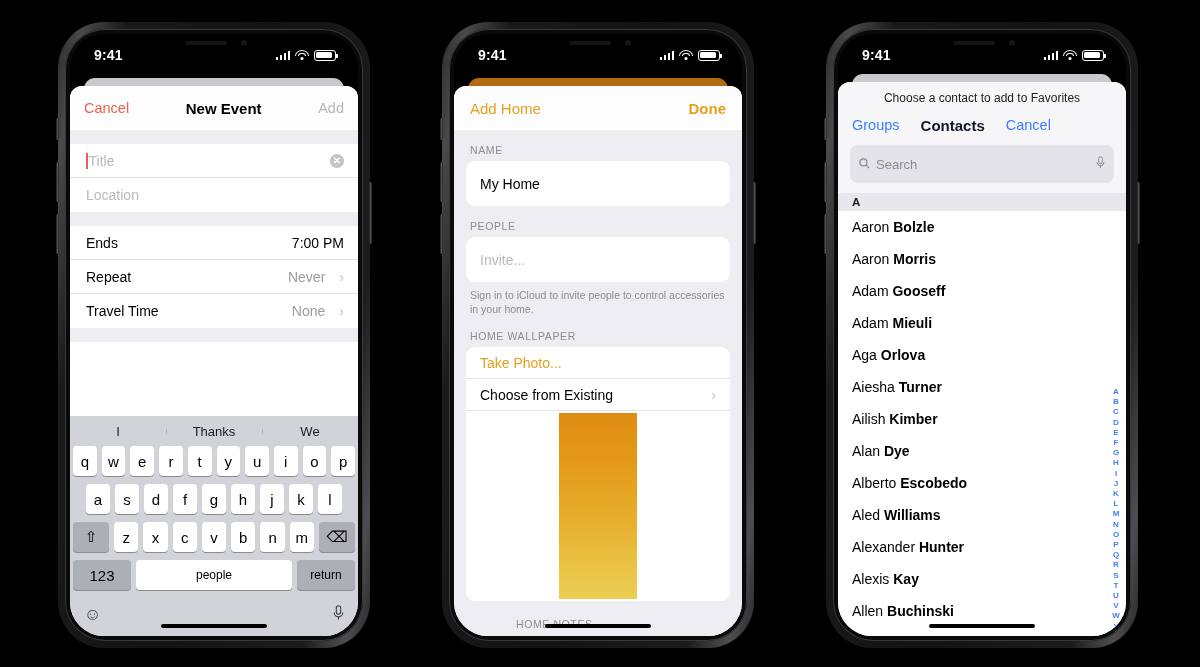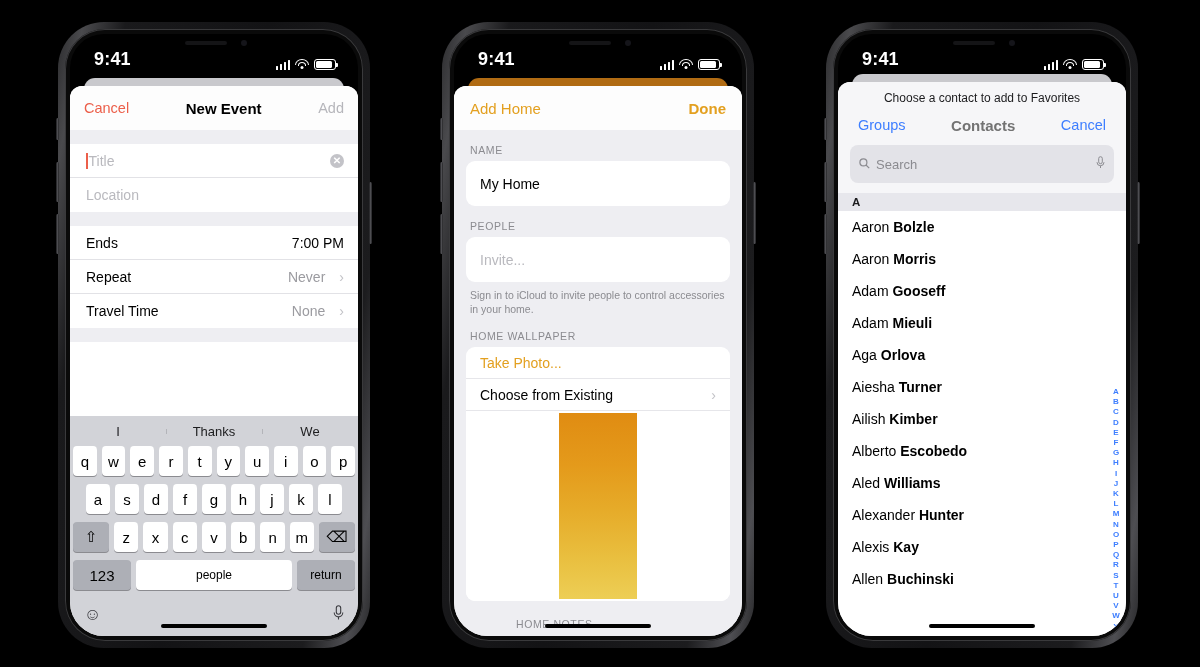--- a/index.html
+++ b/index.html
@@ -47,23 +47,23 @@
   .btn-side { position: absolute; background: linear-gradient(90deg,#1b1b1d,#4d4d51,#232325); border-radius: 2px; }
   .btn-left-1 { left: -2px; top: 96px; width: 3px; height: 22px;}
   .btn-left-2 { left: -2px; top: 140px; width: 3px; height: 40px;}
   .btn-left-3 { left: -2px; top: 192px; width: 3px; height: 40px;}
   .btn-right-1 { right: -2px; top: 160px; width: 3px; height: 62px;}
 
   
   .statusbar {
     position: absolute; top: 0; left: 0; right: 0; height: 36px;
     color: #fff; z-index: 30;
-    display: flex; align-items: flex-end; justify-content: space-between;
+    display: flex; align-items: center; justify-content: space-between;
     padding: 6px 22px 0 24px;
-    font-size: 18px; font-weight: bold; letter-spacing: .2px;
+    font-size: 14px; font-weight: bold; letter-spacing: .2px;
   }
   .sb-right { display: flex; align-items: center; gap: 5px; }
   .sig { display: flex; align-items: flex-end; gap: 1.5px; height: 10px; }
   .sig i { display: block; width: 2.5px; background: #fff; border-radius: .5px; }
   .sig i:nth-child(1){height:3.5px}.sig i:nth-child(2){height:5.5px}
   .sig i:nth-child(3){height:7.5px}.sig i:nth-child(4){height:9.5px}
   .wifi { width: 14px; height: 11px; position: relative; }
   .wifi span { position: absolute; left: 50%; transform: translateX(-50%);
     border: 1.7px solid #fff; border-bottom: none; border-radius: 50% 50% 0 0 / 100% 100% 0 0; }
   .wifi .w1 { width: 14px; height: 6px; top: 0; }
@@ -161,23 +161,23 @@
   .lrow { height: 32px; display: flex; align-items: center; padding: 0 14px; font-size: 14px; border-bottom: 1px solid #e6e6ea; }
   .lrow:last-child { border-bottom: none; }
   .lrow.accent { color: #e3a020; }
   .wall-preview { height: 190px; display: flex; align-items: center; justify-content: center; background: #fff; }
   .wall-img { width: 78px; height: 186px; background: linear-gradient(180deg,#e08c12 0%,#e49a1b 28%,#e6ab29 52%,#e9bf3f 78%,#edce55 100%); }
   .homenotes { position: absolute; left: 16px; bottom: 6px; font-size: 10.5px; color: #8b8b90; letter-spacing: .6px; margin-left: 46px; }
 
   
   .sheet3 { top: 48px; background: #f6f6f8; }
   .prompt { text-align: center; font-size: 12px; color: #1c1c1e; padding: 9px 0 4px; background: #f6f6f8; }
-  .navbar3 { height: 32px; display: flex; align-items: center; justify-content: space-between; padding: 0 20px; background: #f6f6f8; }
+  .navbar3 { height: 32px; display: flex; align-items: center; padding: 0 14px; background: #f6f6f8; gap: 21px; }
   .navbar3 .lnk { color: #3d7eff; font-size: 14.5px; }
-  .navbar3 .ttl { font-size: 15px; font-weight: bold; color: #737373; }
+  .navbar3 .ttl { font-size: 15px; font-weight: bold; color: #0f172a; }
   .searchwrap { padding: 4px 12px 10px; background: #f6f6f8; }
   .searchbar {
     height: 38px; background: #e3e3e8; border-radius: 8px;
     display: flex; align-items: center; padding: 0 9px; gap: 6px;
     font-size: 13px; color: #8b8b90;
   }
   .searchbar .mic { margin-left: auto; font-size: 13px; color: #8b8b90; }
   .sectionhdr { background: #e7e7ec; height: 18px; display: flex; align-items: center;
     padding: 0 14px; font-size: 11.5px; font-weight: bold; color: #1c1c1e; }
   .contacts { background: #fff; flex: 1; overflow: hidden; position: relative; }
@@ -488,20 +488,24 @@
           <div class="crow-wrap">
               <div class="crow"><span class="first">Aga</span>&nbsp;<b>Orlova</b></div>
               <div class="sep"></div>
             </div>
           <div class="crow-wrap">
               <div class="crow"><span class="first">Aiesha</span>&nbsp;<b>Turner</b></div>
               <div class="sep"></div>
             </div>
           <div class="crow-wrap">
               <div class="crow"><span class="first">Ailish</span>&nbsp;<b>Kimber</b></div>
+              <div class="sep"></div>
+            </div>
+          <div class="crow-wrap">
+              <div class="crow"><span class="first">Alan</span>&nbsp;<b>Dye</b></div>
               <div class="sep"></div>
             </div>
           <div class="crow-wrap">
               <div class="crow"><span class="first">Alberto</span>&nbsp;<b>Escobedo</b></div>
               <div class="sep"></div>
             </div>
           <div class="crow-wrap">
               <div class="crow"><span class="first">Aled</span>&nbsp;<b>Williams</b></div>
               <div class="sep"></div>
             </div>

